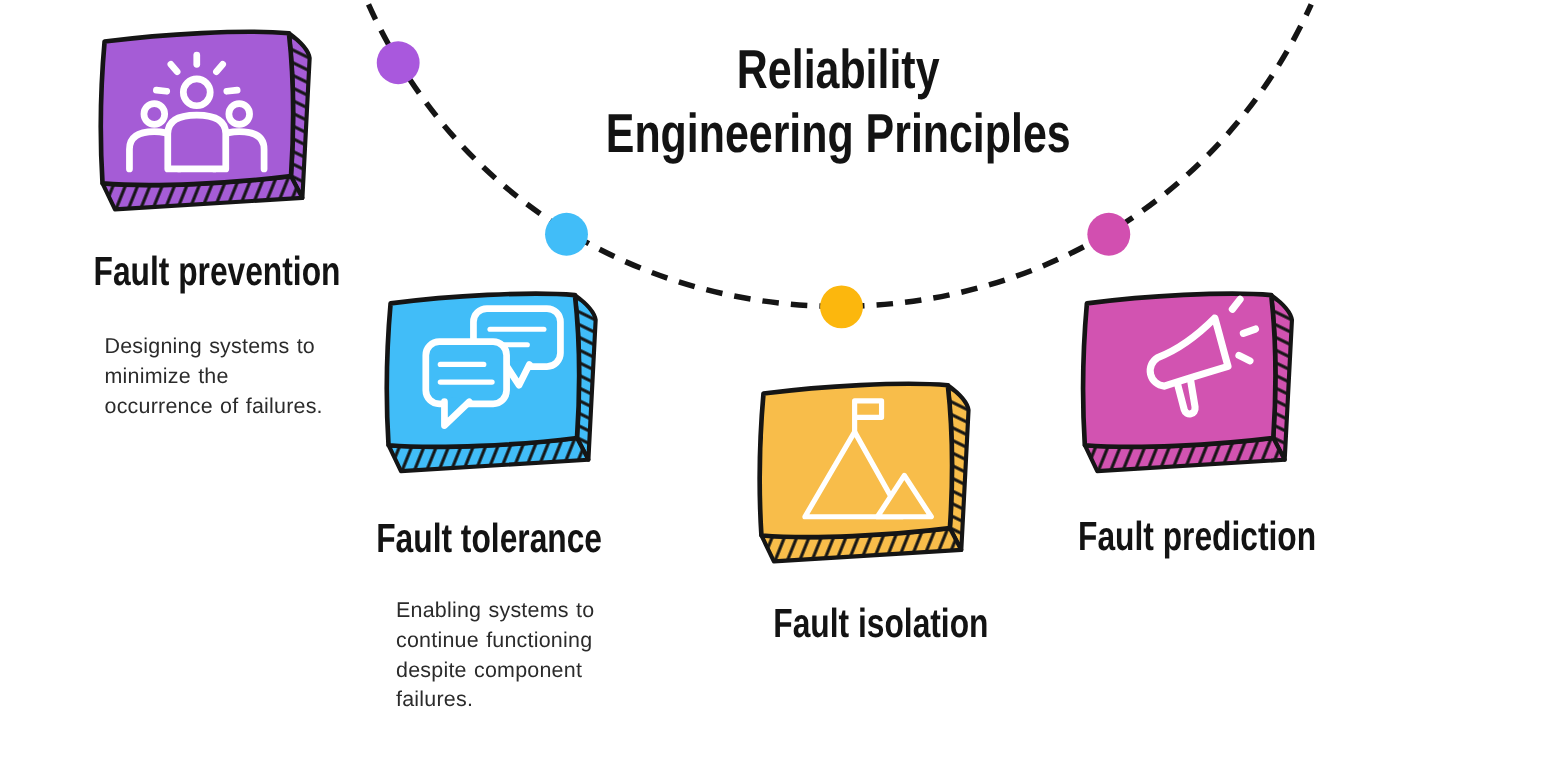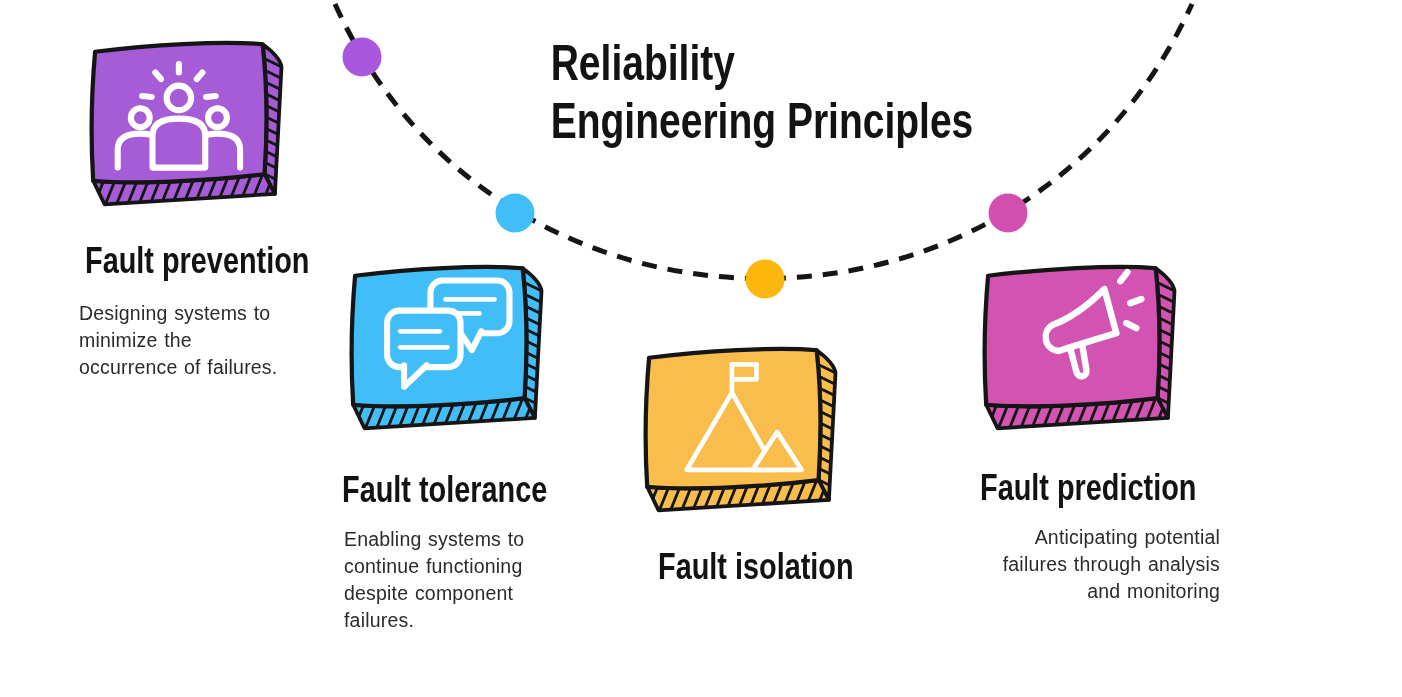--- a/index.html
+++ b/index.html
@@ -3,21 +3,21 @@
 <meta charset="utf-8">
 <style>
   html,body{margin:0;padding:0;background:#ffffff;}
   #canvas{
     position:relative;width:1402px;height:697px;background:#ffffff;overflow:hidden;
     font-family:"Liberation Sans", sans-serif;
   }
   
   .main-title{
     position:absolute;left:762px;top:34px;transform:translateX(-50%);
-    color:#131313;font-weight:700;
+    text-align:center;color:#131313;font-weight:700;
     font-size:50px;line-height:1.16;letter-spacing:0px;white-space:nowrap;margin:0;
   }
   .main-title .squeeze{display:inline-block;transform:scaleX(.78);transform-origin:center top;}
   
   .arc-svg{position:absolute;left:0;top:0;width:1402px;height:697px;pointer-events:none;}
   .arc{fill:none;stroke:#151515;stroke-width:5;stroke-dasharray:15 11;}
   .dot{fill:var(--card,#999);}
   
   .card-group{position:absolute;}
   .card-svg{display:block;}
@@ -29,21 +29,21 @@
   .s5{stroke:#ffffff;stroke-width:5;fill:none;stroke-linecap:round;stroke-linejoin:round;}
   .sf{stroke:#ffffff;stroke-width:6.5;fill:var(--card);stroke-linecap:round;stroke-linejoin:round;}
   .sf5{stroke:#ffffff;stroke-width:5;fill:var(--card);stroke-linecap:round;stroke-linejoin:round;}
   .f{fill:var(--card);stroke:none;}
   
   .card-title{
     position:absolute;margin:0;color:#131313;font-weight:700;font-size:37px;line-height:1;
     white-space:nowrap;transform:scaleX(.78);transform-origin:left top;letter-spacing:0px;
   }
   .card-desc{
-    position:absolute;margin:0;color:#2b2b2b;font-weight:400;font-size:19.5px;
+    position:absolute;margin:16px;color:#2b2b2b;font-weight:400;font-size:19.5px;
     line-height:1.38;letter-spacing:.2px;word-spacing:1px;
   }
 </style>
 </head>
 <body>
 
 <div id="canvas">
 
   <svg width="0" height="0" style="position:absolute" aria-hidden="true">
     <defs>
@@ -62,21 +62,21 @@
     <circle class="dot" cx="515" cy="213" r="19.5" style="--card: #41bdf8;"></circle>
     <circle class="dot" cx="765" cy="279" r="19.5" style="--card: #fcb70d;"></circle>
     <circle class="dot" cx="1008" cy="213" r="19.5" style="--card: #d24fb0;"></circle>
   </svg>
 
   <h1 class="main-title">
     <span class="squeeze"><span>Reliability</span><br>
     <span>Engineering Principles</span></span>
   </h1>
 
-  <div class="card-group" style="left: 80px; top: 32px; --card: #a55cd6;">
+  <div class="card-group" style="left: 80px; top: 18px; --card: #a55cd6;">
     <svg class="card-svg" width="226" height="193" viewBox="0 0 240 205">
       <path class="edge" d="M194,13 C205,21 213,30 214,37 L207,172 L196,151 C199,106 199,58 194,13 Z"></path>
       <path class="hatch-r" d="M194,13 C205,21 213,30 214,37 L207,172 L196,151 C199,106 199,58 194,13 Z"></path>
       <path class="edge" d="M14,158 L26,183 L207,172 L196,151 C140,158 62,162 14,158 Z"></path>
       <path class="hatch-b" d="M14,158 L26,183 L207,172 L196,151 C140,158 62,162 14,158 Z"></path>
       <path class="face" d="M16,21 C72,14 150,9 194,13 C199,58 199,106 196,151 C140,158 62,162 14,158 C11,110 12,66 16,21 Z"></path>
       <g>
         <circle class="s" cx="105" cy="70" r="13"></circle>
         <line class="s" x1="105" y1="43" x2="105" y2="34"></line>
         <line class="s" x1="86" y1="50" x2="80" y2="43"></line>
@@ -111,21 +111,21 @@
         <path class="f" d="M66,112 L66,142 L96,113 Z"></path>
         <path class="s" d="M68,116 L68,139 L92,116"></path>
         <line class="s5" x1="64" y1="80" x2="106" y2="80"></line>
         <line class="s5" x1="64" y1="97" x2="114" y2="97"></line>
       </g>
     </svg>
     <h2 class="card-title" style="left:2px;top:215px;">Fault tolerance</h2>
     <p class="card-desc" style="left:4px;top:270px;width:205px;">Enabling systems to continue functioning despite component failures.</p>
   </div>
 
-  <div class="card-group" style="left: 634px; top: 338px; --card: #f8bd4a;">
+  <div class="card-group" style="left: 679px; top: 338px; --card: #f8bd4a;">
     <svg class="card-svg" width="226" height="193" viewBox="0 0 240 205">
       <path class="edge" d="M194,13 C205,21 213,30 214,37 L207,172 L196,151 C199,106 199,58 194,13 Z"></path>
       <path class="hatch-r" d="M194,13 C205,21 213,30 214,37 L207,172 L196,151 C199,106 199,58 194,13 Z"></path>
       <path class="edge" d="M14,158 L26,183 L207,172 L196,151 C140,158 62,162 14,158 Z"></path>
       <path class="hatch-b" d="M14,158 L26,183 L207,172 L196,151 C140,158 62,162 14,158 Z"></path>
       <path class="face" d="M16,21 C72,14 150,9 194,13 C199,58 199,106 196,151 C140,158 62,162 14,158 C11,110 12,66 16,21 Z"></path>
       <g>
         <path class="s5" d="M104,60 L104,28 L130,28 L130,44 L104,44"></path>
         <path class="s5" d="M56,140 L104,58 L150,140 Z"></path>
         <path class="sf5" d="M126,140 L152,100 L178,140 Z"></path>
@@ -143,16 +143,15 @@
       <path class="face" d="M16,21 C72,14 150,9 194,13 C199,58 199,106 196,151 C140,158 62,162 14,158 C11,110 12,66 16,21 Z"></path>
       <g transform="translate(42,14) scale(1.06)">
         <path class="s" d="M92,20 C74,38 56,50 40,56 A14,14 0 0 0 46,82 C64,76 84,70 104,64 C100,50 96,34 92,20 Z"></path>
         <path class="s" d="M58,80 L64,103 C66,110 75,108 74,101 L70,77"></path>
         <path class="s" d="M108,12 L115,3"></path>
         <path class="s" d="M118,34 L129,30"></path>
         <path class="s" d="M114,54 L124,59"></path>
       </g>
     </svg>
     <h2 class="card-title" style="left:8px;top:213px;">Fault prediction</h2>
-    <p class="card-desc" style="left:8px;top:268px;width:240px;">Anticipating potential failures through analysis and monitoring</p>
   </div>
 
 </div>
 
 </body></html>

